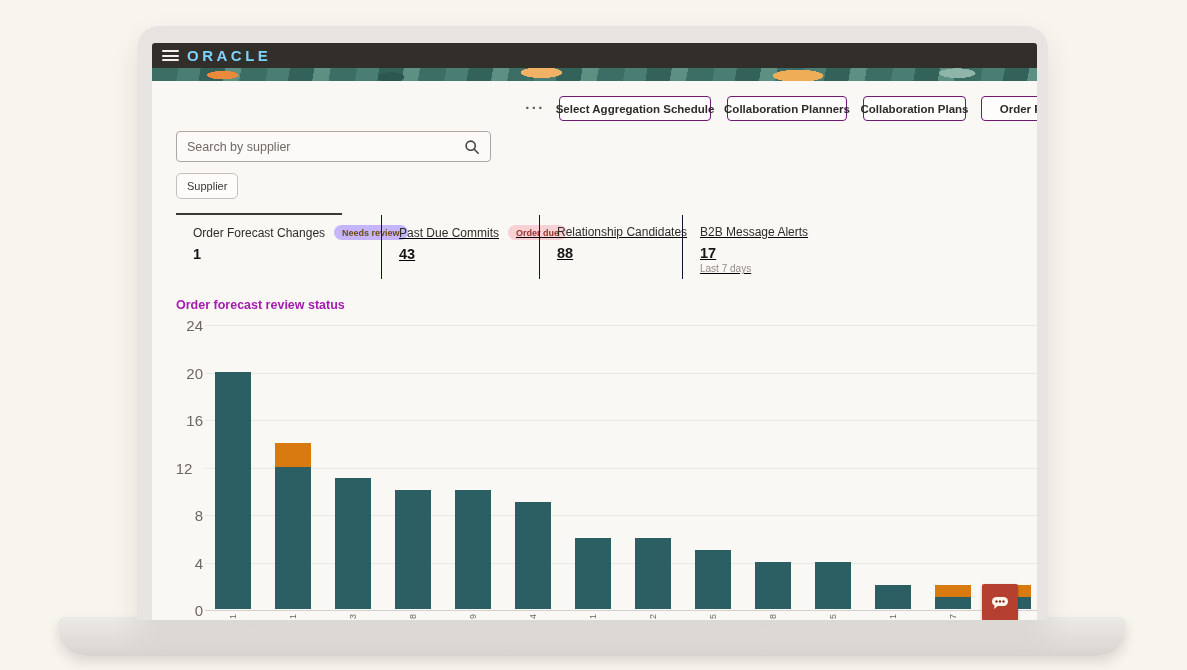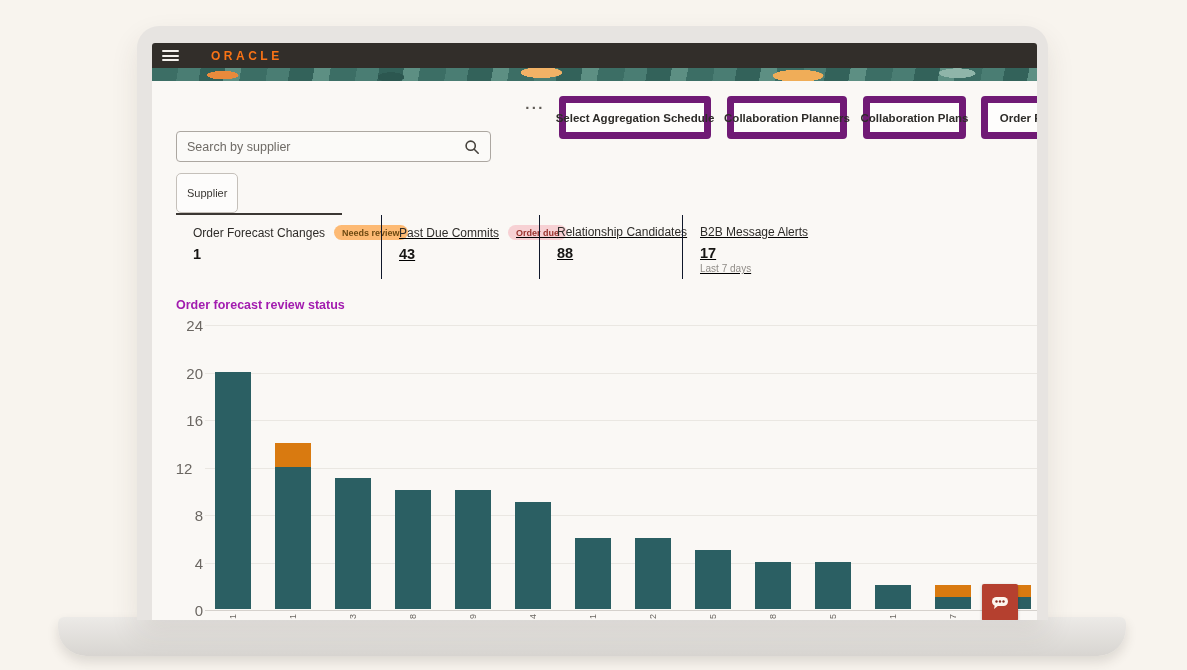--- a/index.html
+++ b/index.html
@@ -27,21 +27,21 @@
     background:#faf8f5; overflow:hidden; border-radius:3px 3px 0 0;
   }
   
   .app-header {
     position:absolute; left:0; top:0; width:885px; height:25px;
     background:#322e2a; display:flex; align-items:center; padding:0 10px;
   }
   .hamburger { width:17px; height:11px; display:flex; flex-direction:column; justify-content:space-between; cursor:pointer; }
   .hamburger span { display:block; height:2px; background:#f5f2ee; border-radius:1px; }
   .brand {
-    color:#f97316; font-size:12px; font-weight:bold; letter-spacing:3.5px; margin-left:32px;
+    color:#7dd3fc; font-size:15px; font-weight:bold; letter-spacing:3.5px; margin-left:8px;
   }
   .banner {
     position:absolute; left:0; top:25px; width:885px; height:13px;
     background-color:#3f7168;
     background-image:
       radial-gradient(ellipse 26px 7px at 8% 55%, #e98a3c 0 60%, transparent 61%),
       radial-gradient(ellipse 34px 9px at 44% 35%, #f2b266 0 60%, transparent 61%),
       radial-gradient(ellipse 42px 10px at 73% 60%, #f0ad58 0 60%, transparent 61%),
       radial-gradient(ellipse 30px 8px at 91% 40%, #8fb5a9 0 60%, transparent 61%),
       radial-gradient(ellipse 22px 8px at 27% 70%, #2c5750 0 60%, transparent 61%),
@@ -51,22 +51,22 @@
   .page-title {
     position:absolute; left:24px; top:53px;
     font-size:21px; font-weight:bold; color:#161513; letter-spacing:.2px;
   }
   .more-actions {
     position:absolute; left:370px; top:58px; width:26px; height:18px;
     color:#5f5b56; font-size:15px; font-weight:bold; letter-spacing:1.5px;
     cursor:pointer; text-align:center; line-height:14px;
   }
   .btn {
-    position:absolute; top:53px; height:43px;
-    background:#fefdfc; border:7px solid #701a75; border-radius:4px;
+    position:absolute; top:53px; height:25px;
+    background:#fefdfc; border:1px solid #701a75; border-radius:4px;
     font-family:"Liberation Sans", sans-serif;
     font-size:11.5px; font-weight:bold; color:#2e2c29;
     display:flex; align-items:center; justify-content:center;
     padding:0 13px; white-space:nowrap; cursor:pointer;
   }
   .btn-1 { left:407px; width:152px; }
   .btn-2 { left:575px; width:120px; }
   .btn-3 { left:711px; width:103px; }
   .btn-4 { left:829px; width:120px; }
   
@@ -75,39 +75,39 @@
     background:#fbfaf8; border:1px solid #aca7a1; border-radius:4px;
     display:flex; align-items:center; padding:0 10px;
   }
   .search-box input {
     border:none; outline:none; background:transparent; flex:1;
     font-family:"Liberation Sans", sans-serif; font-size:12.5px; color:#3a3733;
   }
   .search-box input::placeholder { color:#6f6b66; }
   .search-icon { width:16px; height:16px; flex:0 0 auto; cursor:pointer; }
   .chip {
-    position:absolute; left:24px; top:130px; height:40px;
+    position:absolute; left:24px; top:130px; height:26px;
     background:#fdfcfb; border:1px solid #c5c0ba; border-radius:5px;
     font-size:11px; color:#3a3733; display:inline-flex; align-items:center;
     padding:0 10px; cursor:pointer;
   }
   
   .tab-indicator { position:absolute; left:24px; top:170px; width:166px; height:2px; background:#3b3733; }
   .stats { position:absolute; left:24px; top:172px; width:861px; height:64px; display:flex; }
   .stat { padding:10px 8px 0 17px; cursor:pointer; }
   .stat + .stat { border-left:1px solid #0f172a;text-decoration:underline; }
   .stat-1 { width:168px; } .stat-2 { width:205px; } .stat-3 { width:158px; }
   .stat-4 { width:143px; } .stat-5 { width:187px; }
   .stat-top { display:flex; align-items:center; gap:9px; white-space:nowrap; }
   .stat-label { font-size:12px; color:#2e2c29; }
   .badge {
     font-size:9px; font-weight:bold; border-radius:9px; padding:2.5px 8px; white-space:nowrap;
   }
   .badge-progress { background:#c9dce0; color:#295e66; }
-  .badge-review  { background:#fdba74; color:#6e4a12; }
+  .badge-review  { background:#c4b5fd; color:#6e4a12; }
   .badge-due     { background:#f7d1d4; color:#99332e; }
   .stat-value { font-size:14.5px; font-weight:bold; color:#161513; margin-top:6px; }
   .stat-sub { font-size:10px; color:#8f8b86; margin-top:2px; }
   
   .chart-title { position:absolute; left:24px; top:255px; font-size:12.5px; font-weight:bold; color:#a21caf; }
   .chart-plot { position:absolute; left:58px; top:282px; width:827px; height:285px; }
   .gridline { position:absolute; left:-5px; right:0; height:1px; background:#eae7e2; }
   .gridline.zero { background:#d5d1cc; }
   .ytick {
     position:absolute; left:-45px; width:38px; text-align:right;

